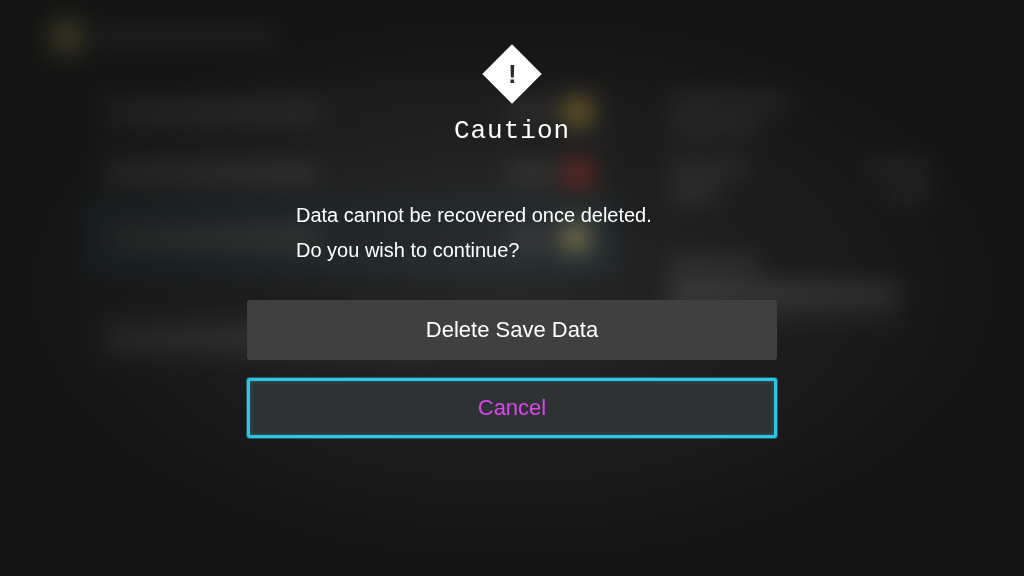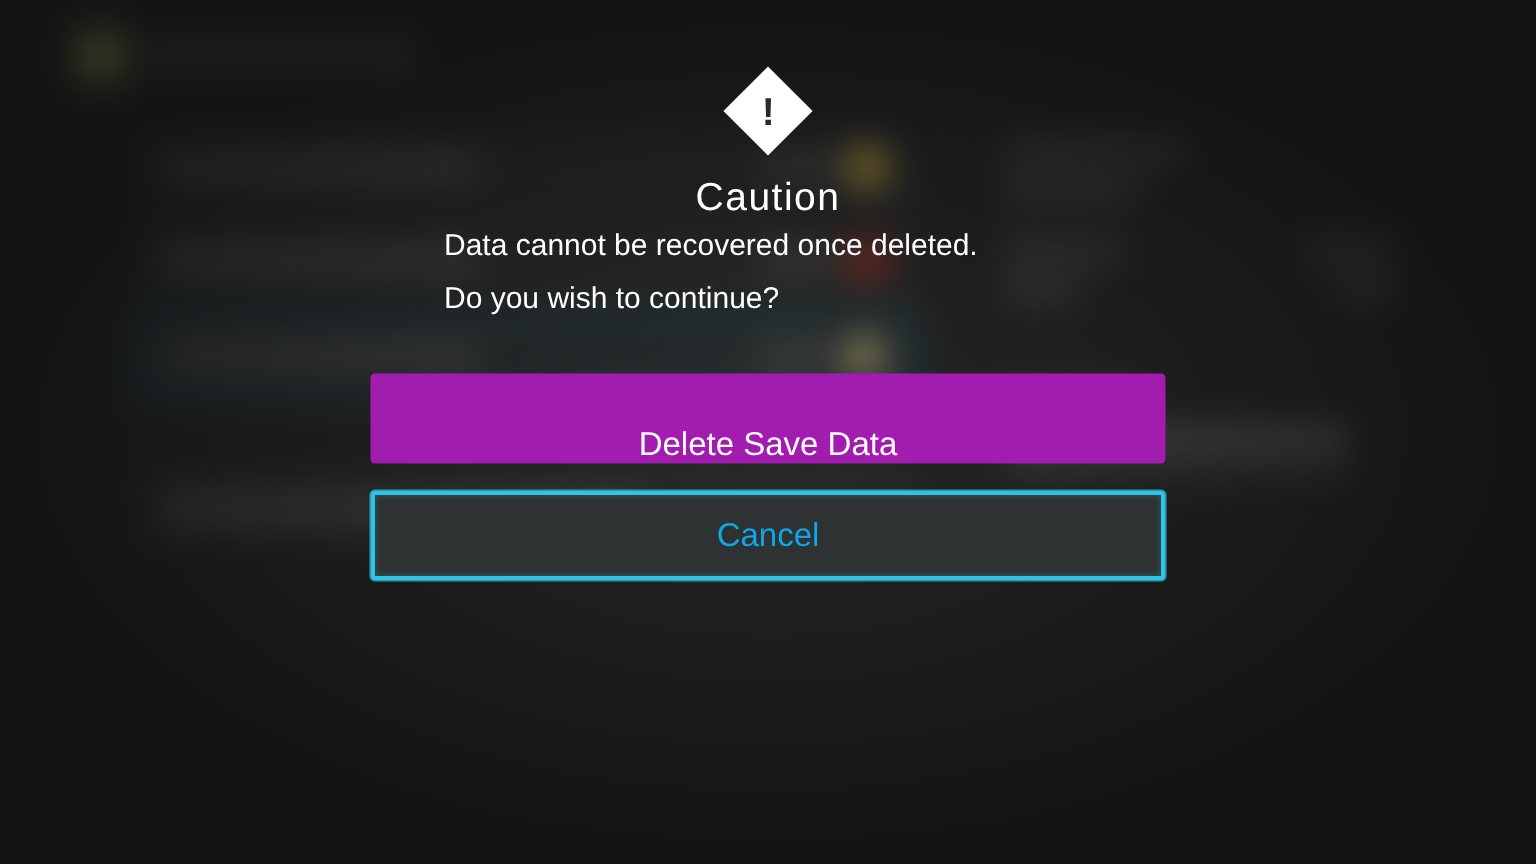--- a/index.html
+++ b/index.html
@@ -66,47 +66,48 @@
       transform:rotate(-45deg);
       color:#2b2b2b;
       font-size:26px;
       font-weight:900;
       line-height:1;
     }
     .dialog-title {
       font-size:26px;
       font-weight:400;
       letter-spacing:1px;
+      margin-bottom:52px;
+      font-family:Liberation Mono, monospace;
     }
     .dialog-body {
       align-self:flex-start;
       padding-left:54px;
       font-size:20px;
       line-height:1.75;
       color:#fff;
       margin-bottom:32px;
       font-weight:300;
     }
     .btn {
       width:530px; height:60px;
       display:flex; align-items:center; justify-content:center;
       font-size:22px;
       border-radius:3px;
       margin-bottom:18px;
       cursor:pointer;
       user-select:none;
     }
     .btn-primary {
-      background:#a21caf;
+      background:#404040;
       color:#fff;
-      align-items:flex-end;
     }
     .btn-secondary {
       background:#2f3233;
-      color:#0ea5e9;
+      color:#d946ef;
       border:3px solid #2fc3e4;
       box-shadow: 0 0 0 1px rgba(47,195,228,0.4), inset 0 0 4px rgba(47,195,228,0.3);
     }
   </style>
 </head>
 <body>
 
 <div class="bg">
   <div class="bg-row">
     <div class="bg-icon"></div>

